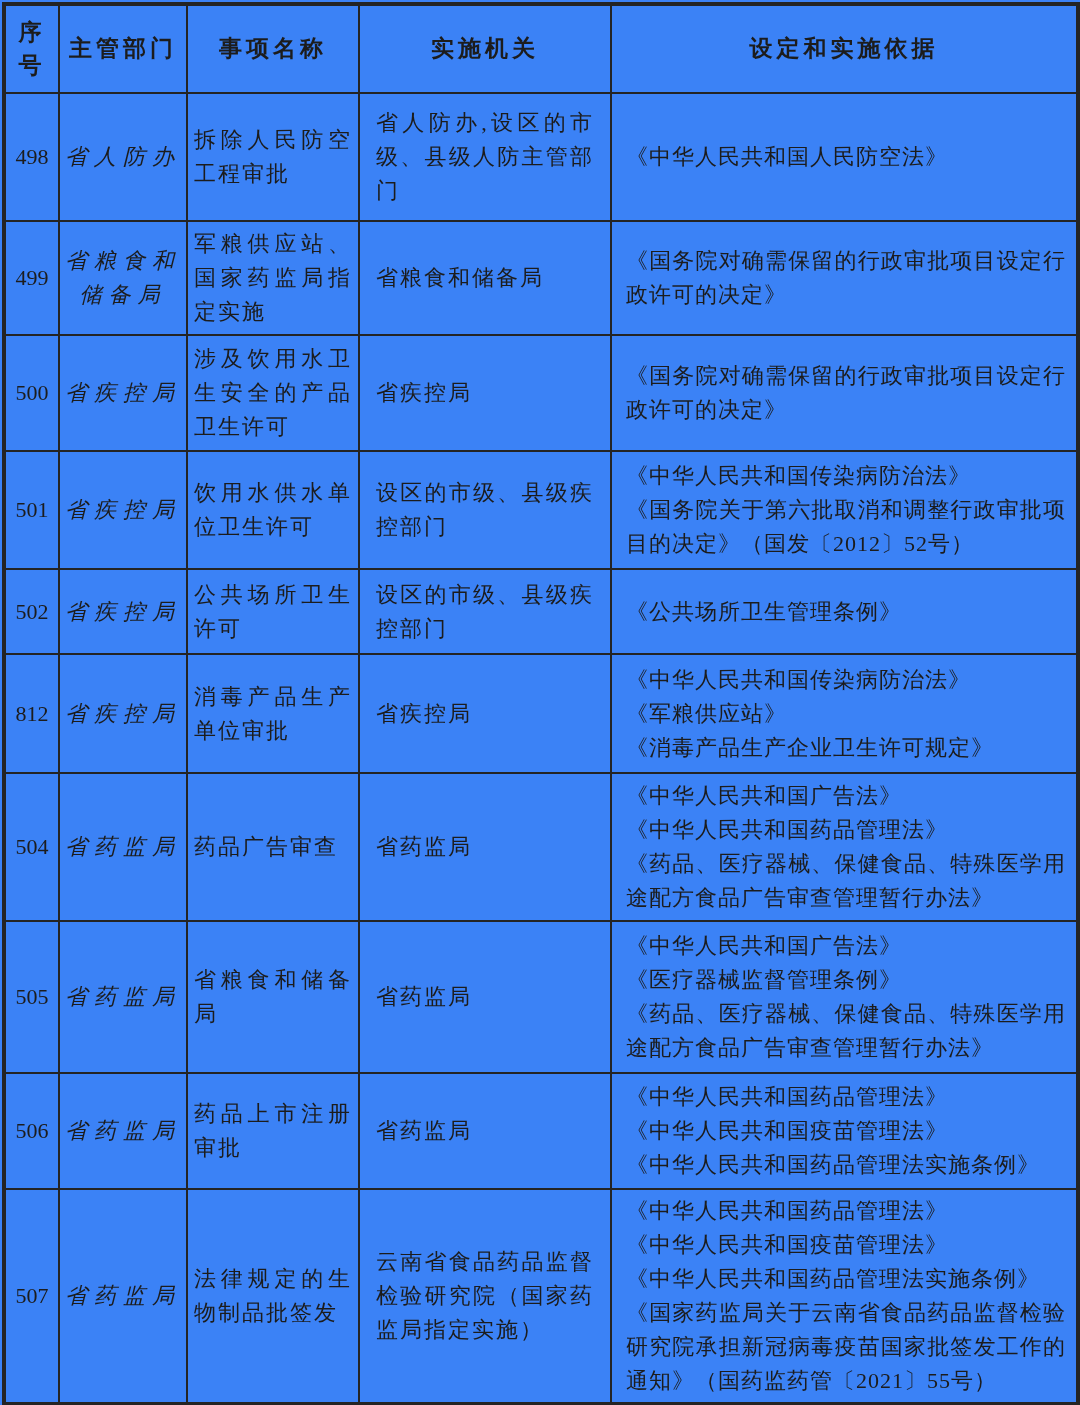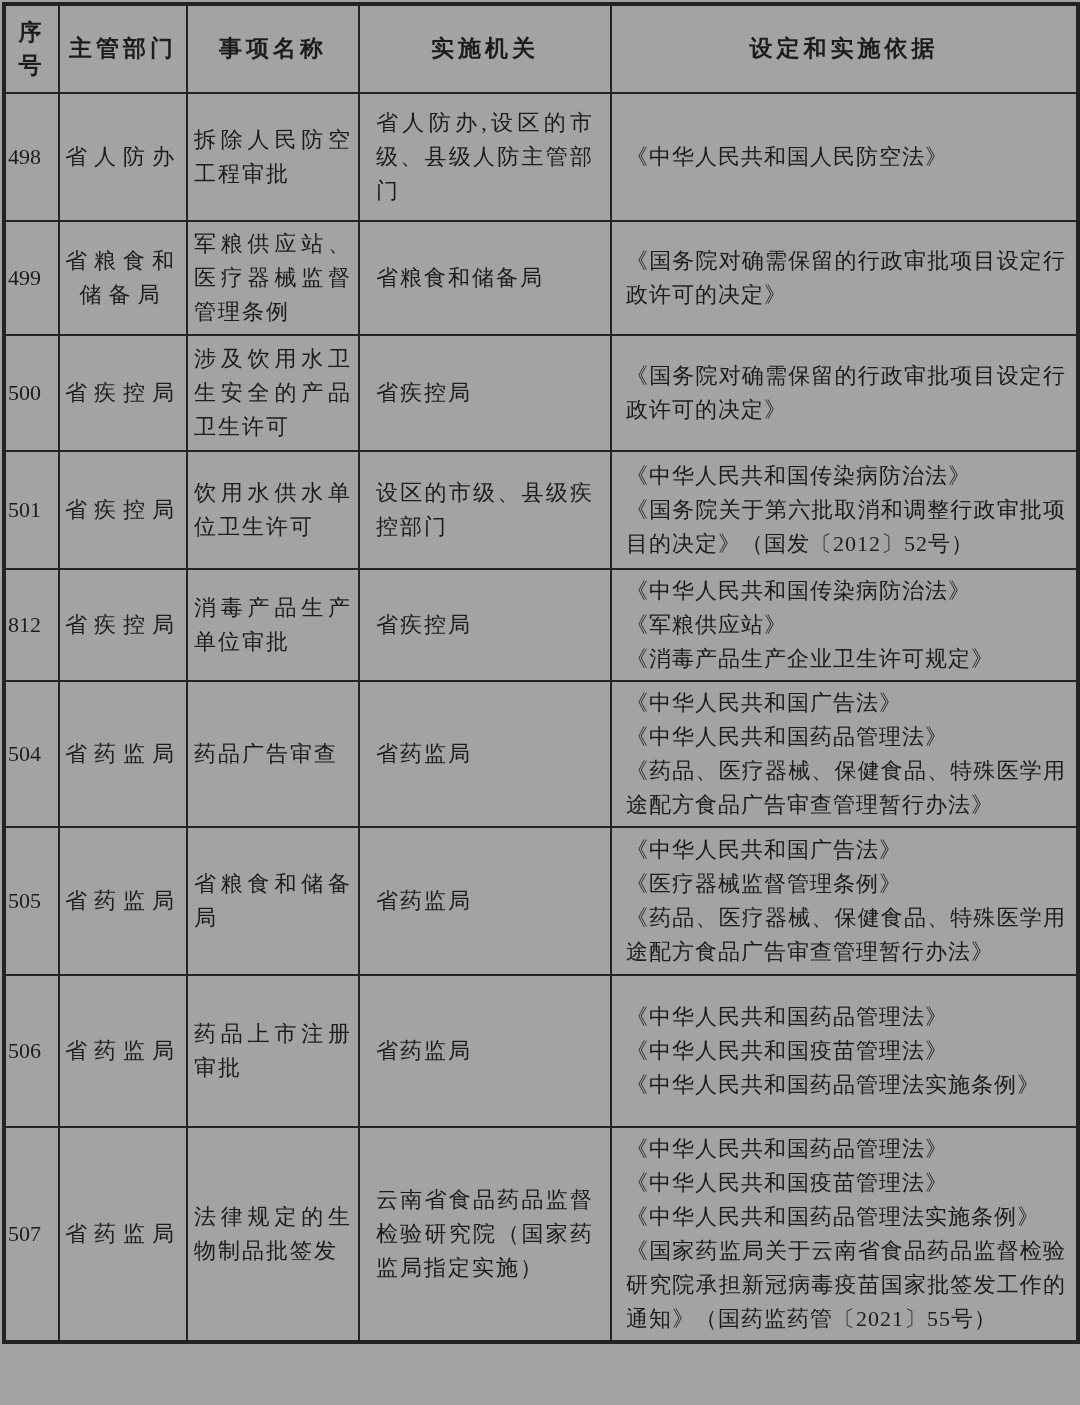--- a/index.html
+++ b/index.html
@@ -5,21 +5,21 @@
   * { margin: 0; padding: 0; box-sizing: border-box; }
   html, body {
     width: 1080px;
     background: #ffffff;
     font-family: "Liberation Serif", "DejaVu Serif", serif;
   }
   .page {
     position: relative;
     width: 1080px;
     height: 1405px;
-    background: #a3a3a3;
+    background: #3b82f6;
     overflow: hidden;
   }
   table.gov-table {
     position: absolute;
     left: 2px;
     top: 2px;
     width: 1075px;
     border-collapse: collapse;
     table-layout: fixed;
     border: 4px solid #242424;
@@ -49,27 +49,29 @@
   tbody tr:nth-child(6)  { height: 119px; }
   tbody tr:nth-child(7)  { height: 148px; }
   tbody tr:nth-child(8)  { height: 152px; }
   tbody tr:nth-child(9)  { height: 116px; }
   tbody tr:nth-child(10) { height: 204px; }
   .gov-table td {
     font-size: 22px;
     line-height: 34px;
   }
   td.col-serial {
+    text-align: center;
     letter-spacing: 0;
     padding: 16px 2px;
   }
   td.col-dept {
     text-align: center;
     letter-spacing: 7px;
     padding: 0 2px;
+    font-style: italic;
   }
   td.col-item {
     text-align: justify;
     text-justify: inter-character;
     letter-spacing: 2px;
     padding: 2px 6px;
   }
   td.col-agency {
     text-align: justify;
     text-justify: inter-character;
@@ -113,21 +115,21 @@
     <td class="col-item">拆除人民防空工程审批</td>
     <td class="col-agency">省人防办,设区的市级、县级人防主管部门</td>
     <td class="col-basis">
             <div class="basis-line">《中华人民共和国人民防空法》</div>
           </td>
   </tr>
 
   <tr>
     <td class="col-serial">499</td>
     <td class="col-dept">省粮食和储备局</td>
-    <td class="col-item">军粮供应站、医疗器械监督管理条例</td>
+    <td class="col-item">军粮供应站、国家药监局指定实施</td>
     <td class="col-agency">省粮食和储备局</td>
     <td class="col-basis">
             <div class="basis-line">《国务院对确需保留的行政审批项目设定行政许可的决定》</div>
           </td>
   </tr>
 
   <tr>
     <td class="col-serial">500</td>
     <td class="col-dept">省疾控局</td>
     <td class="col-item">涉及饮用水卫生安全的产品卫生许可</td>
@@ -141,20 +143,29 @@
     <td class="col-serial">501</td>
     <td class="col-dept">省疾控局</td>
     <td class="col-item">饮用水供水单位卫生许可</td>
     <td class="col-agency">设区的市级、县级疾控部门</td>
     <td class="col-basis">
             <div class="basis-line">《中华人民共和国传染病防治法》</div>
             <div class="basis-line">《国务院关于第六批取消和调整行政审批项目的决定》（国发〔2012〕52号）</div>
           </td>
   </tr>
 
+  <tr>
+    <td class="col-serial">502</td>
+    <td class="col-dept">省疾控局</td>
+    <td class="col-item">公共场所卫生许可</td>
+    <td class="col-agency">设区的市级、县级疾控部门</td>
+    <td class="col-basis">
+            <div class="basis-line">《公共场所卫生管理条例》</div>
+          </td>
+  </tr>
 
   <tr>
     <td class="col-serial">812</td>
     <td class="col-dept">省疾控局</td>
     <td class="col-item">消毒产品生产单位审批</td>
     <td class="col-agency">省疾控局</td>
     <td class="col-basis">
             <div class="basis-line">《中华人民共和国传染病防治法》</div>
             <div class="basis-line">《军粮供应站》</div>
             <div class="basis-line">《消毒产品生产企业卫生许可规定》</div>

